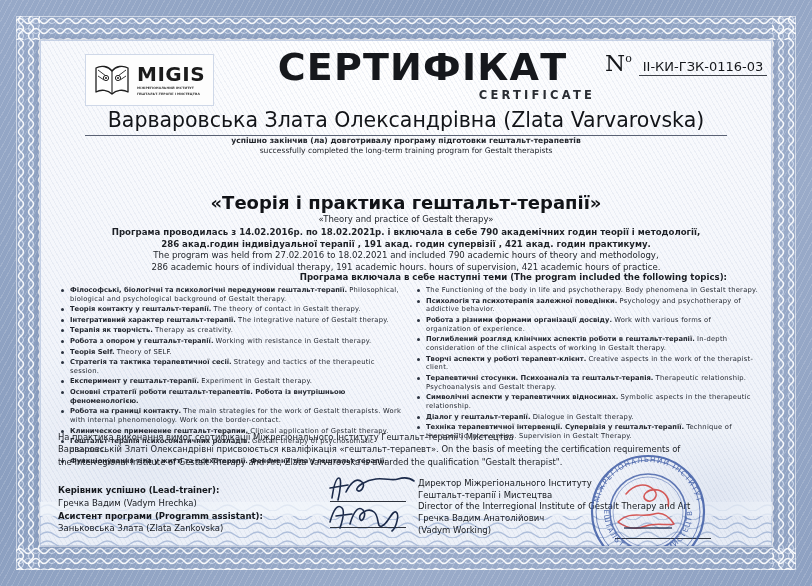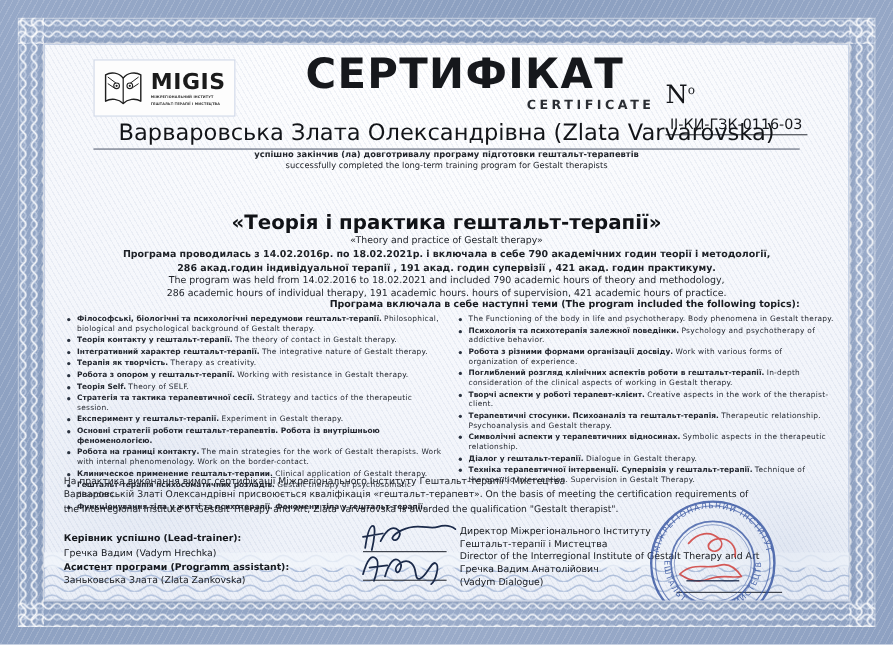--- a/index.html
+++ b/index.html
@@ -137,25 +137,24 @@
     width: 345px;
     text-align: right;
     font-family: "DejaVu Sans", sans-serif;
     font-weight: bold;
     font-size: 11.5px;
     letter-spacing: 3.2px;
     color: #2a2d33;
   }
   .num-wrap {
     position: absolute;
-    left: 565px; top: 36px;
+    left: 565px; top: 12px;
     display: flex;
     align-items: baseline;
     gap: 7px;
-    flex-direction: column;
   }
   .num-sign {
     font-family: "DejaVu Serif", serif;
     font-size: 23px;
     color: #15171b;
     line-height: 1;
   }
   .num-sign sup { font-size: 11px; vertical-align: super; }
   .num-value {
     font-size: 13px;
@@ -402,21 +401,21 @@
       <div class="line-en" style="top:106px">successfully completed the long-term training program for Gestalt therapists</div>
 
       <div class="program-title">«Теорія і практика гештальт-терапії»</div>
       <div class="program-title-en">«Theory and practice of Gestalt therapy»</div>
 
       <div class="hours-block ua">
         <div>Програма проводилась з 14.02.2016р. по 18.02.2021р. і включала в себе 790 академічних годин теорії і методології,</div>
         <div>286 акад.годин індивідуальної терапії , 191 акад. годин супервізії , 421 акад. годин практикуму.</div>
       </div>
       <div class="hours-block en">
-        <div>The program was held from 14.02.2016 to 18.02.2021 and included 790 academic hours of theory and methodology,</div>
+        <div>The program was held from 27.02.2016 to 18.02.2021 and included 790 academic hours of theory and methodology,</div>
         <div>286 academic hours of individual therapy, 191 academic hours. hours of supervision, 421 academic hours of practice.</div>
       </div>
 
       <div class="topics-head">Програма включала в себе наступні теми (The program included the following topics):</div>
 
       <div class="topics">
         <div class="topic-col" id="col-left">
             <div class="topic-item"><span class="ua">Філософські, біологічні та психологічні передумови гештальт-терапії.</span> <span class="en">Philosophical, biological and psychological background of Gestalt therapy.</span></div>
             <div class="topic-item"><span class="ua">Теорія контакту у гештальт-терапії.</span> <span class="en">The theory of contact in Gestalt therapy.</span></div>
             <div class="topic-item"><span class="ua">Інтегративний характер гештальт-терапії.</span> <span class="en">The integrative nature of Gestalt therapy.</span></div>
@@ -465,21 +464,21 @@
       </svg>
       <svg class="handwrite hw2" width="92" height="36" viewBox="0 0 92 36">
         <path d="M4 24 C8 10 12 6 16 10 C19 13 16 24 14 30 M10 18 L26 16 M24 26 C28 12 33 8 37 12 C41 16 36 26 34 21 C32 16 42 9 48 14 C54 19 50 30 56 28 C62 26 66 12 70 14 C74 16 70 30 66 33" fill="none" stroke="#1b2a4a" stroke-width="1.6" stroke-linecap="round"></path>
       </svg>
 
       <div class="sig-right">
         <div>Директор Міжрегіонального Інституту</div>
         <div>Гештальт-терапії і Мистецтва</div>
         <div>Director of the Interregional Institute of Gestalt Therapy and Art</div>
         <div>Гречка Вадим Анатолійович</div>
-        <div>(Vadym Dialogue)</div>
+        <div>(Vadym Working)</div>
       </div>
       <div class="sig-line-3"></div>
 
       <svg class="seal" viewBox="0 0 144 144">
         <defs>
           <path id="sealTop" d="M 22,72 A 50,50 0 0 1 122,72"></path>
           <path id="sealBot" d="M 28,72 A 44,44 0 0 0 116,72"></path>
         </defs>
         <circle cx="72" cy="72" r="56" fill="none" stroke="#2f4f9e" stroke-width="2.2" opacity="0.85"></circle>
         <circle cx="72" cy="72" r="52" fill="none" stroke="#2f4f9e" stroke-width="1" opacity="0.7"></circle>

